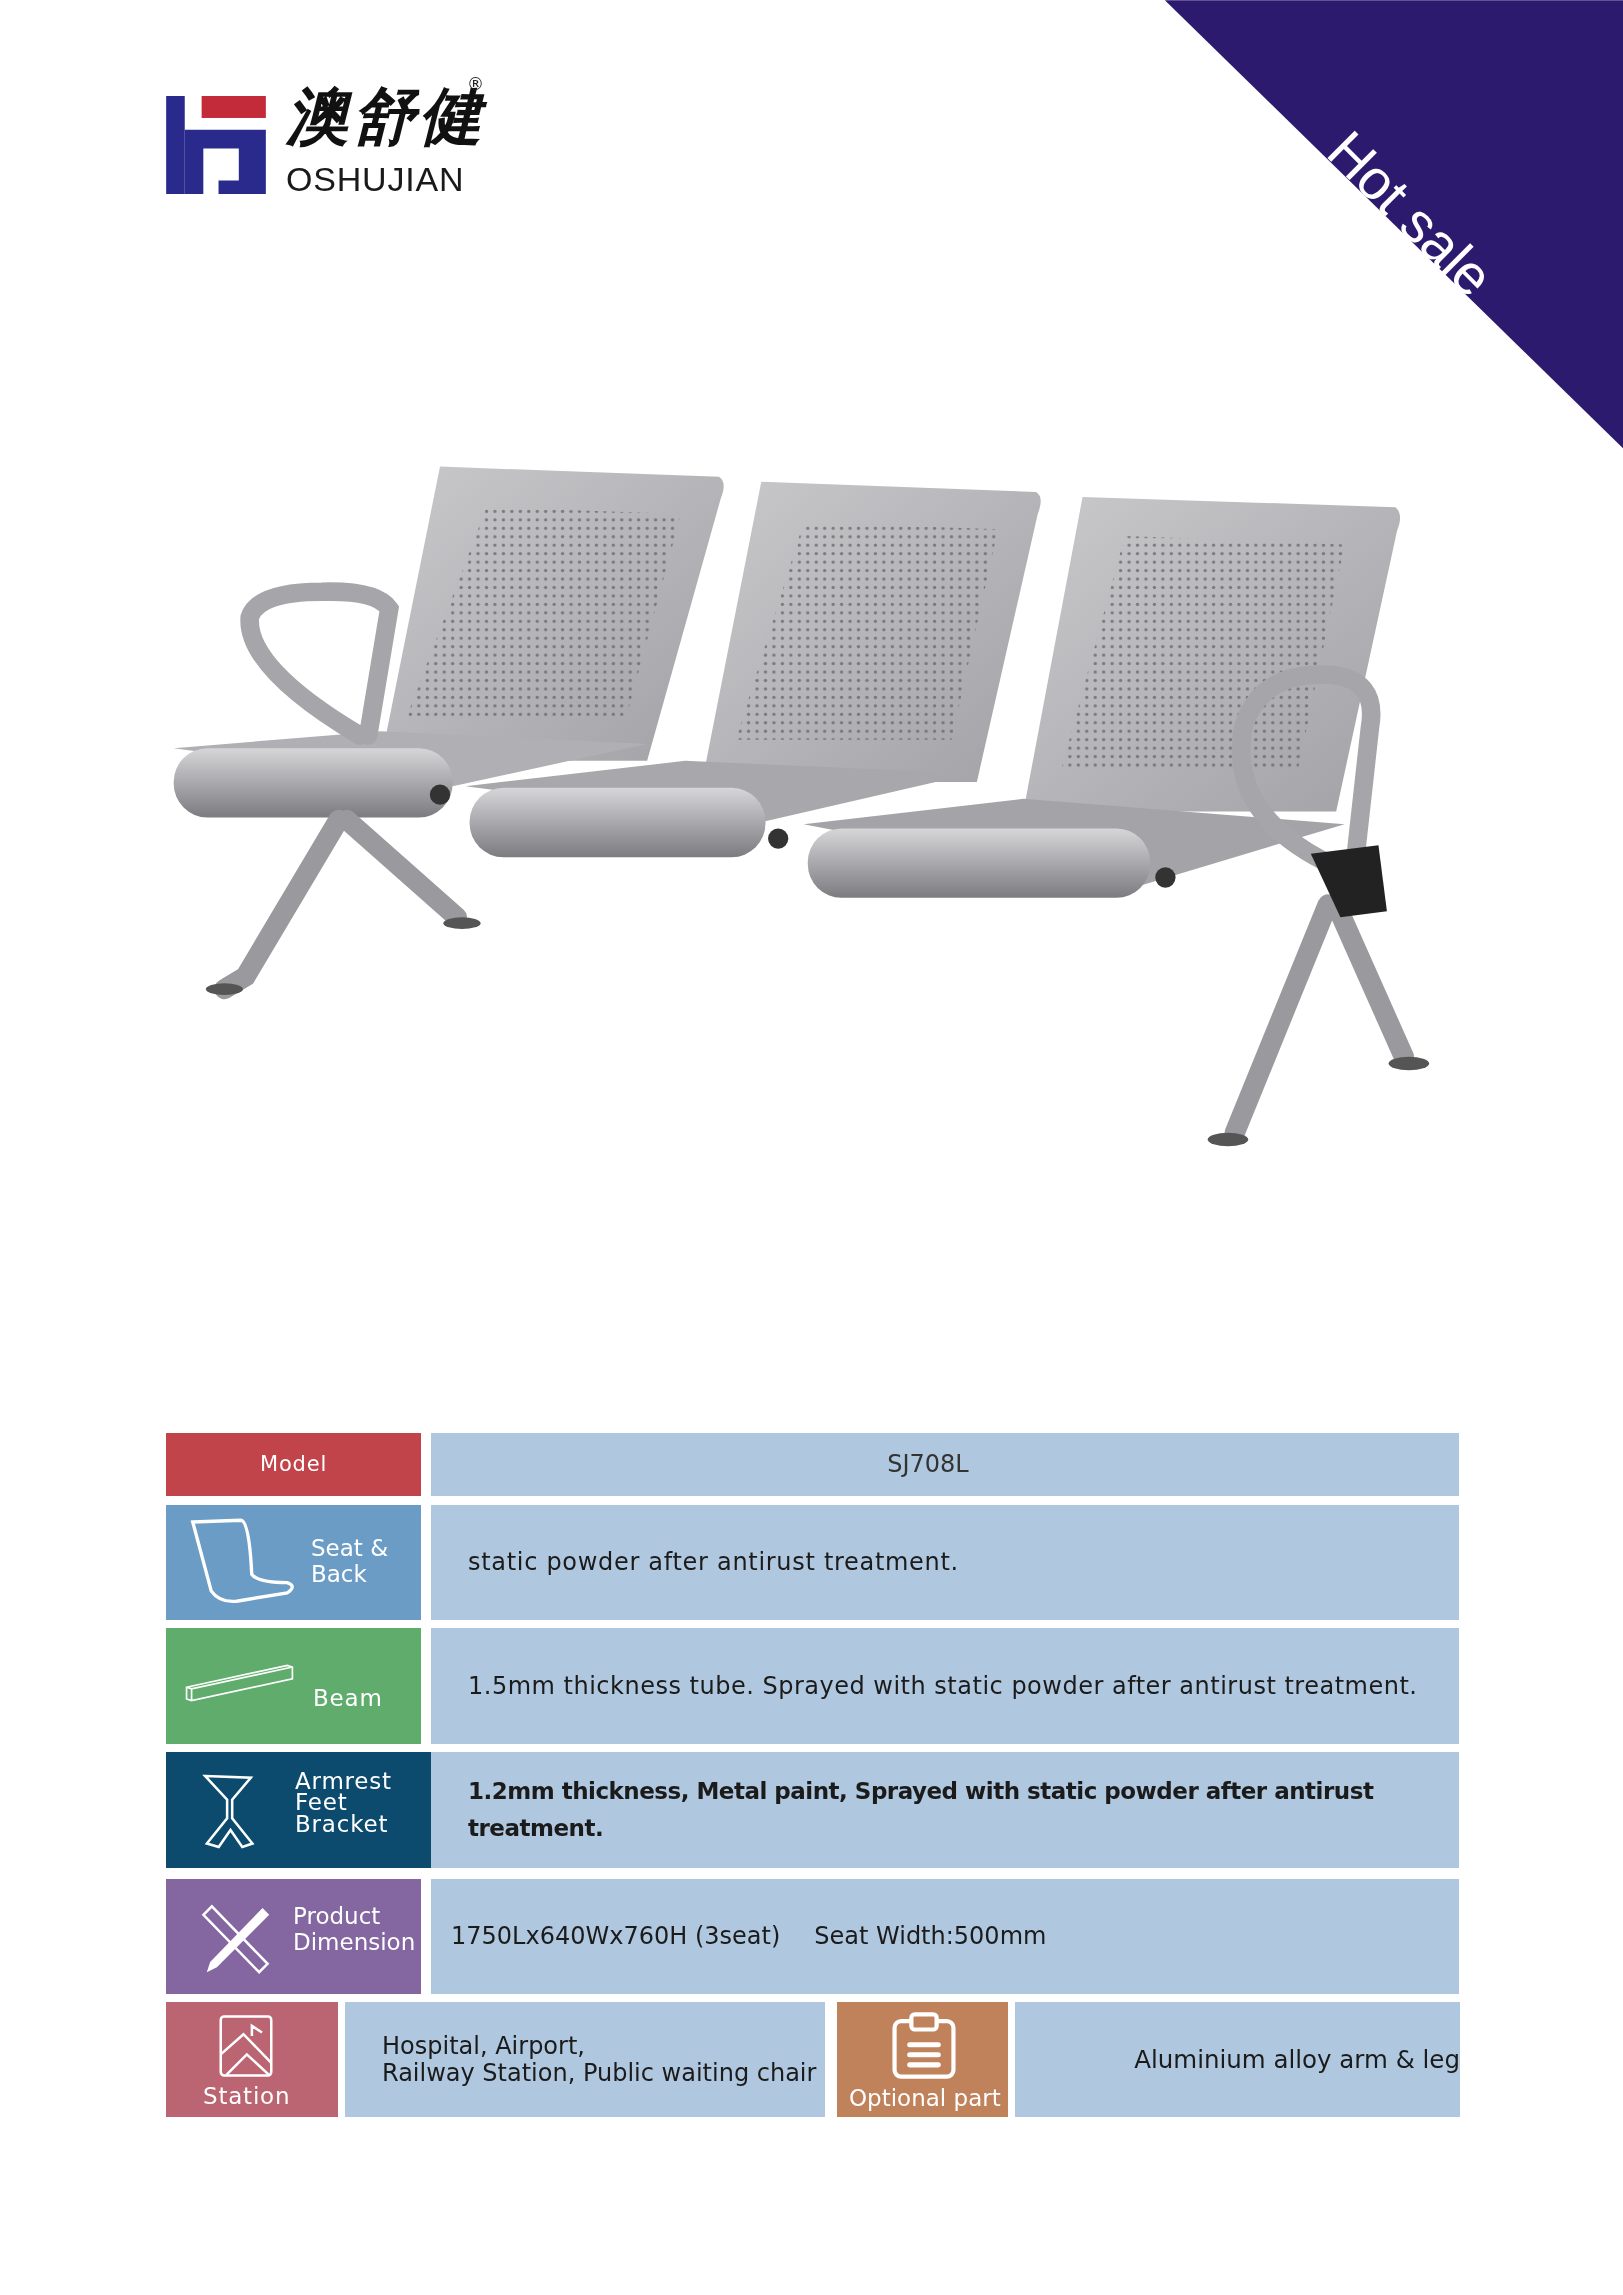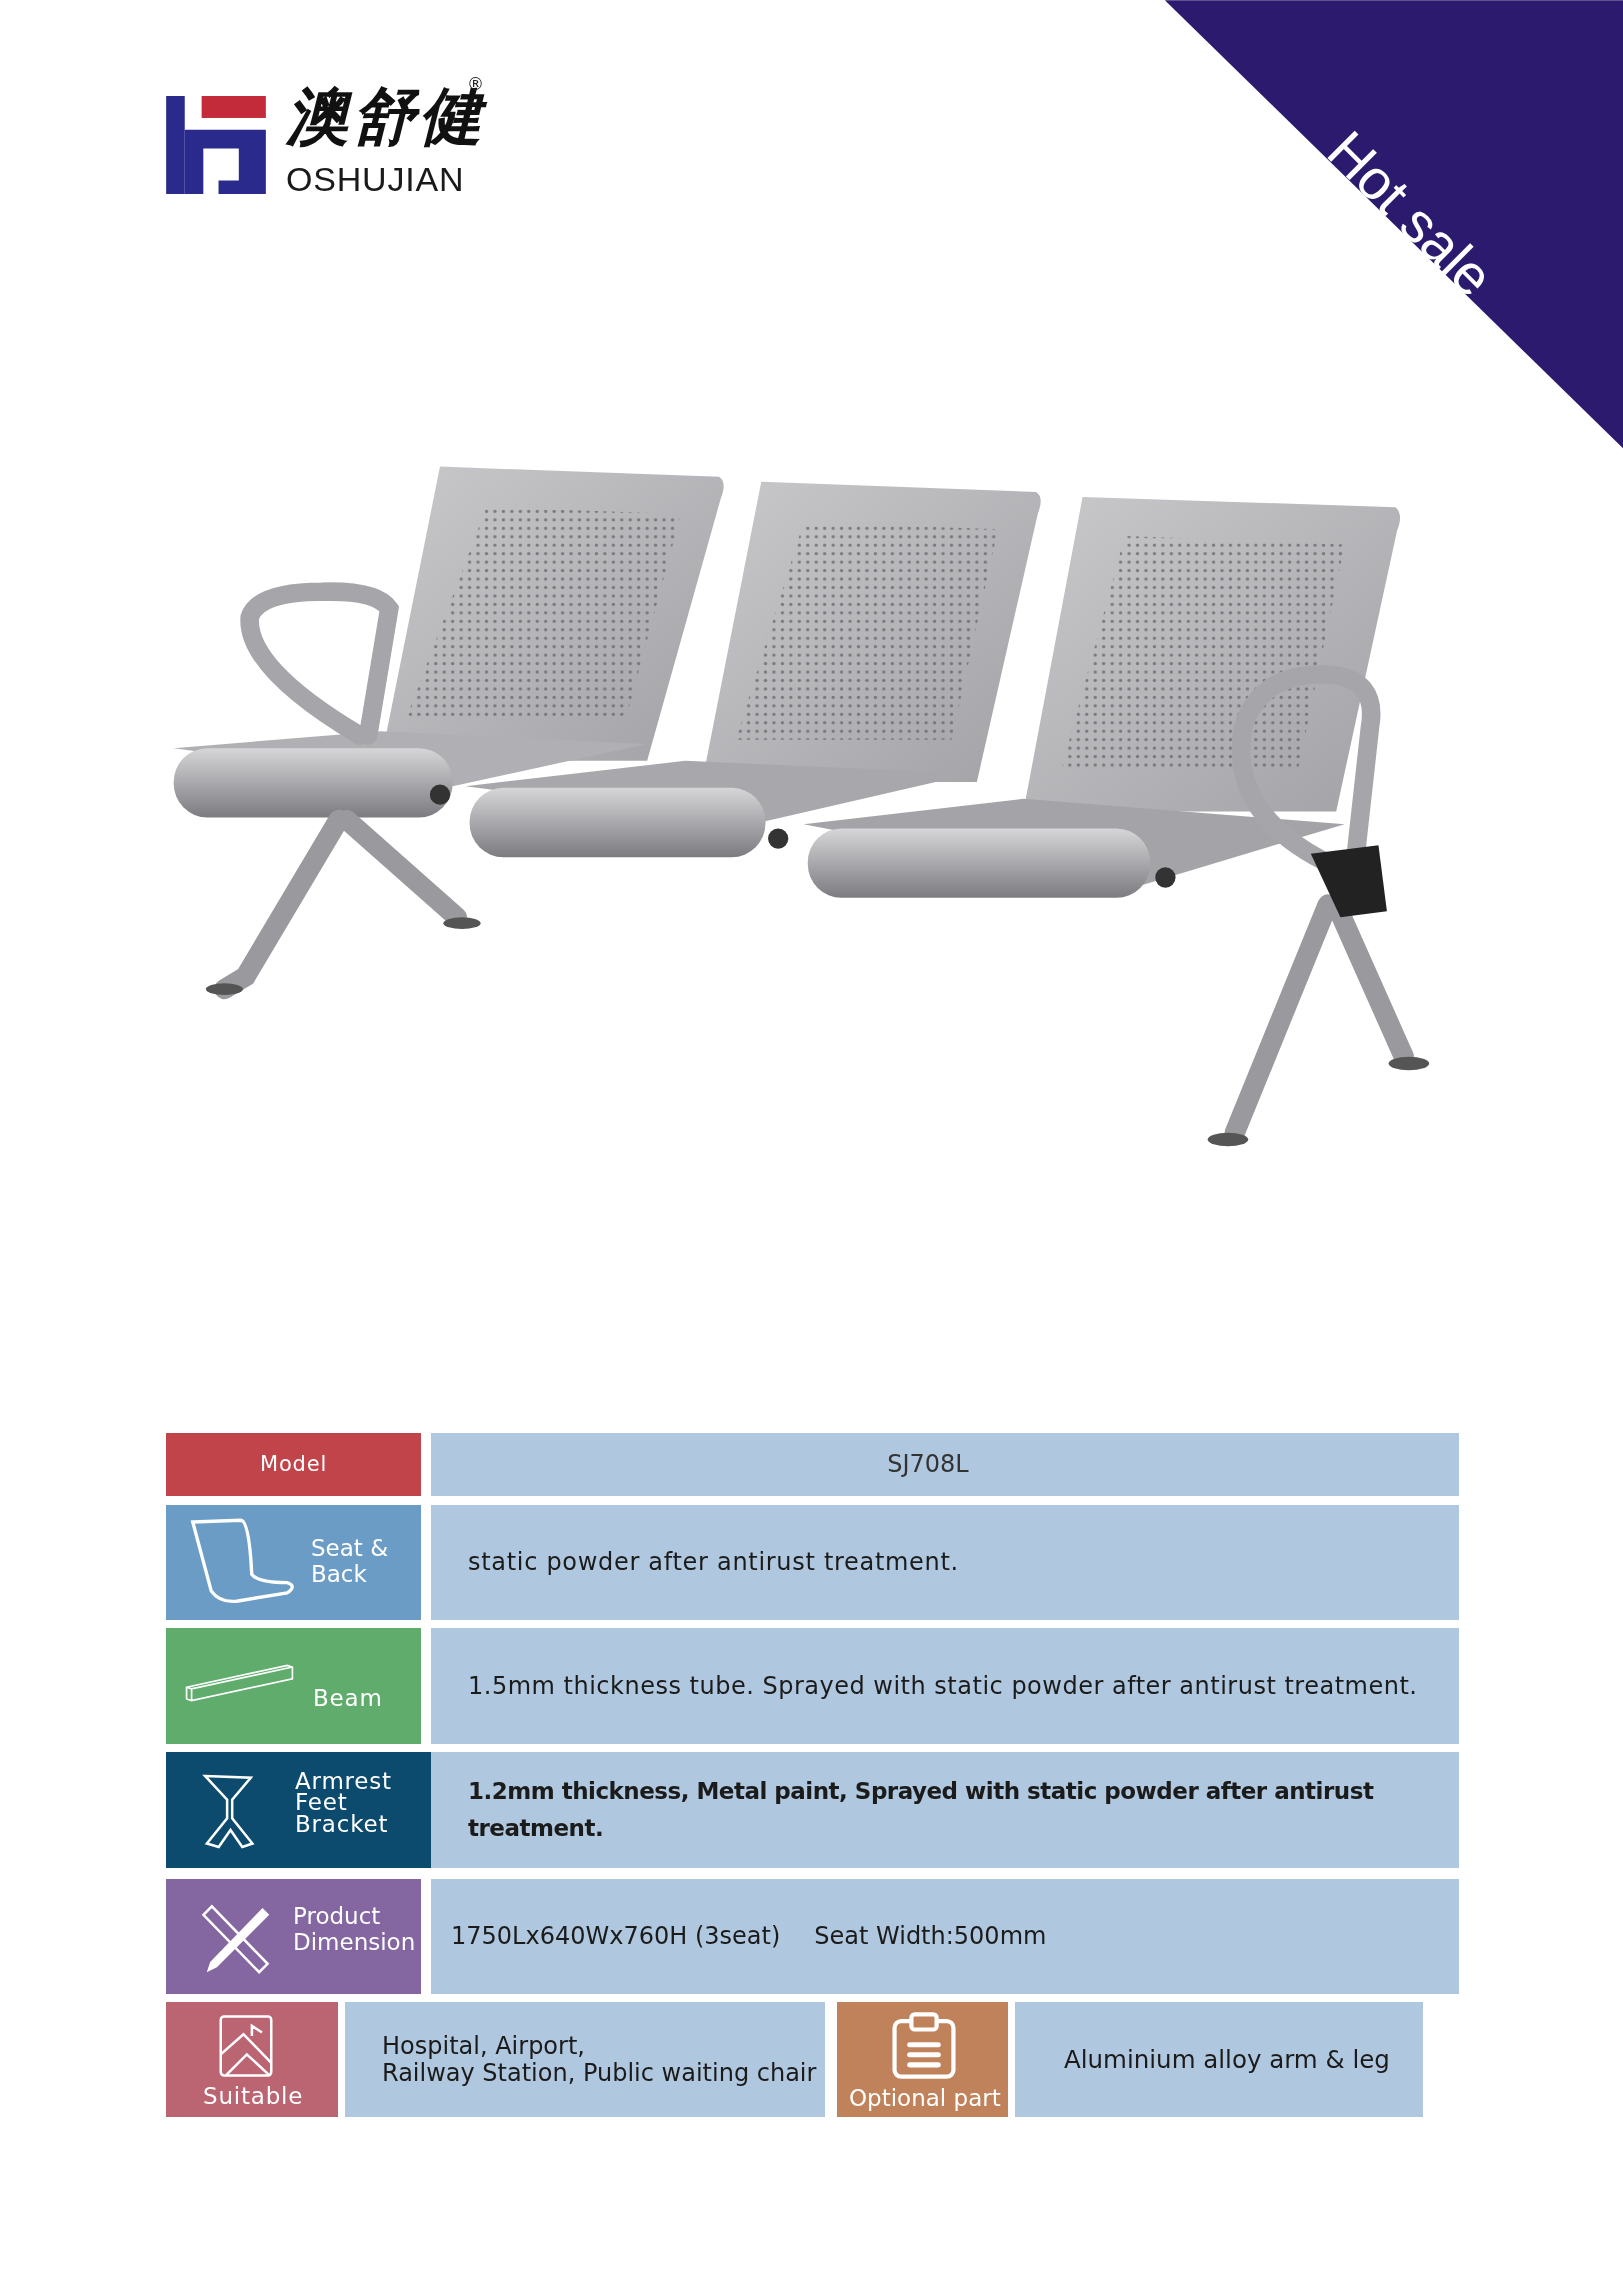--- a/index.html
+++ b/index.html
@@ -156,32 +156,32 @@
 <div class="cell val" style="left:431px;top:1879px;width:1028px;height:115px;padding-left:20px;">
   <span>1750Lx640Wx760H (3seat)</span>
   <span style="margin-left:34px;">Seat Width:500mm</span>
 </div>
 
 <div class="cell lab" style="left:166px;top:2002px;width:172px;height:115px;background:#bb6472;">
   <svg class="ico" style="left:52px;top:12px;" width="56" height="64" viewBox="0 0 66 76">
     <rect x="3" y="3" width="60" height="70" rx="4" fill="none" stroke="#fff" stroke-width="3"></rect>
     <path d="M3 48 L30 24 L63 58 M10 72 L34 48 L60 72 M40 26 L40 14 L52 22" fill="none" stroke="#fff" stroke-width="3"></path>
   </svg>
-  <span style="position:absolute;left:37px;top:81px;letter-spacing:0.8px;">Suitable</span>
+  <span style="position:absolute;left:37px;top:81px;letter-spacing:0.8px;">Station</span>
 </div>
 <div class="cell val" style="left:345px;top:2002px;width:480px;height:115px;padding-left:37px;">
   <div style="line-height:1.1;font-size:24px;">
     <div>Hospital, Airport,</div>
     <div>Railway Station, Public waiting chair</div>
   </div>
 </div>
 <div class="cell lab" style="left:837px;top:2002px;width:171px;height:115px;background:#c0825a;">
   <svg class="ico" style="left:54px;top:8.5px;" width="66" height="69" viewBox="0 0 78 82">
     <rect x="4" y="12" width="70" height="66" rx="8" fill="none" stroke="#fff" stroke-width="5"></rect>
     <rect x="24" y="4" width="30" height="18" rx="4" fill="#c0825a" stroke="#fff" stroke-width="5"></rect>
     <path d="M22 40 H56 M22 52 H56 M22 64 H56" stroke="#fff" stroke-width="6" stroke-linecap="round"></path>
   </svg>
   <span style="position:absolute;left:12px;top:83px;font-size:23px;">Optional part</span>
 </div>
-<div class="cell val" style="left:1015px;top:2002px;width:408px;height:115px;padding-left:49px;">
+<div class="cell val" style="left:1015px;top:2002px;width:445px;height:115px;padding-left:49px;justify-content:flex-end;">
   <span style="font-size:24.5px;">Aluminium alloy arm &amp; leg</span>
 </div>
 
 
 </body></html>

